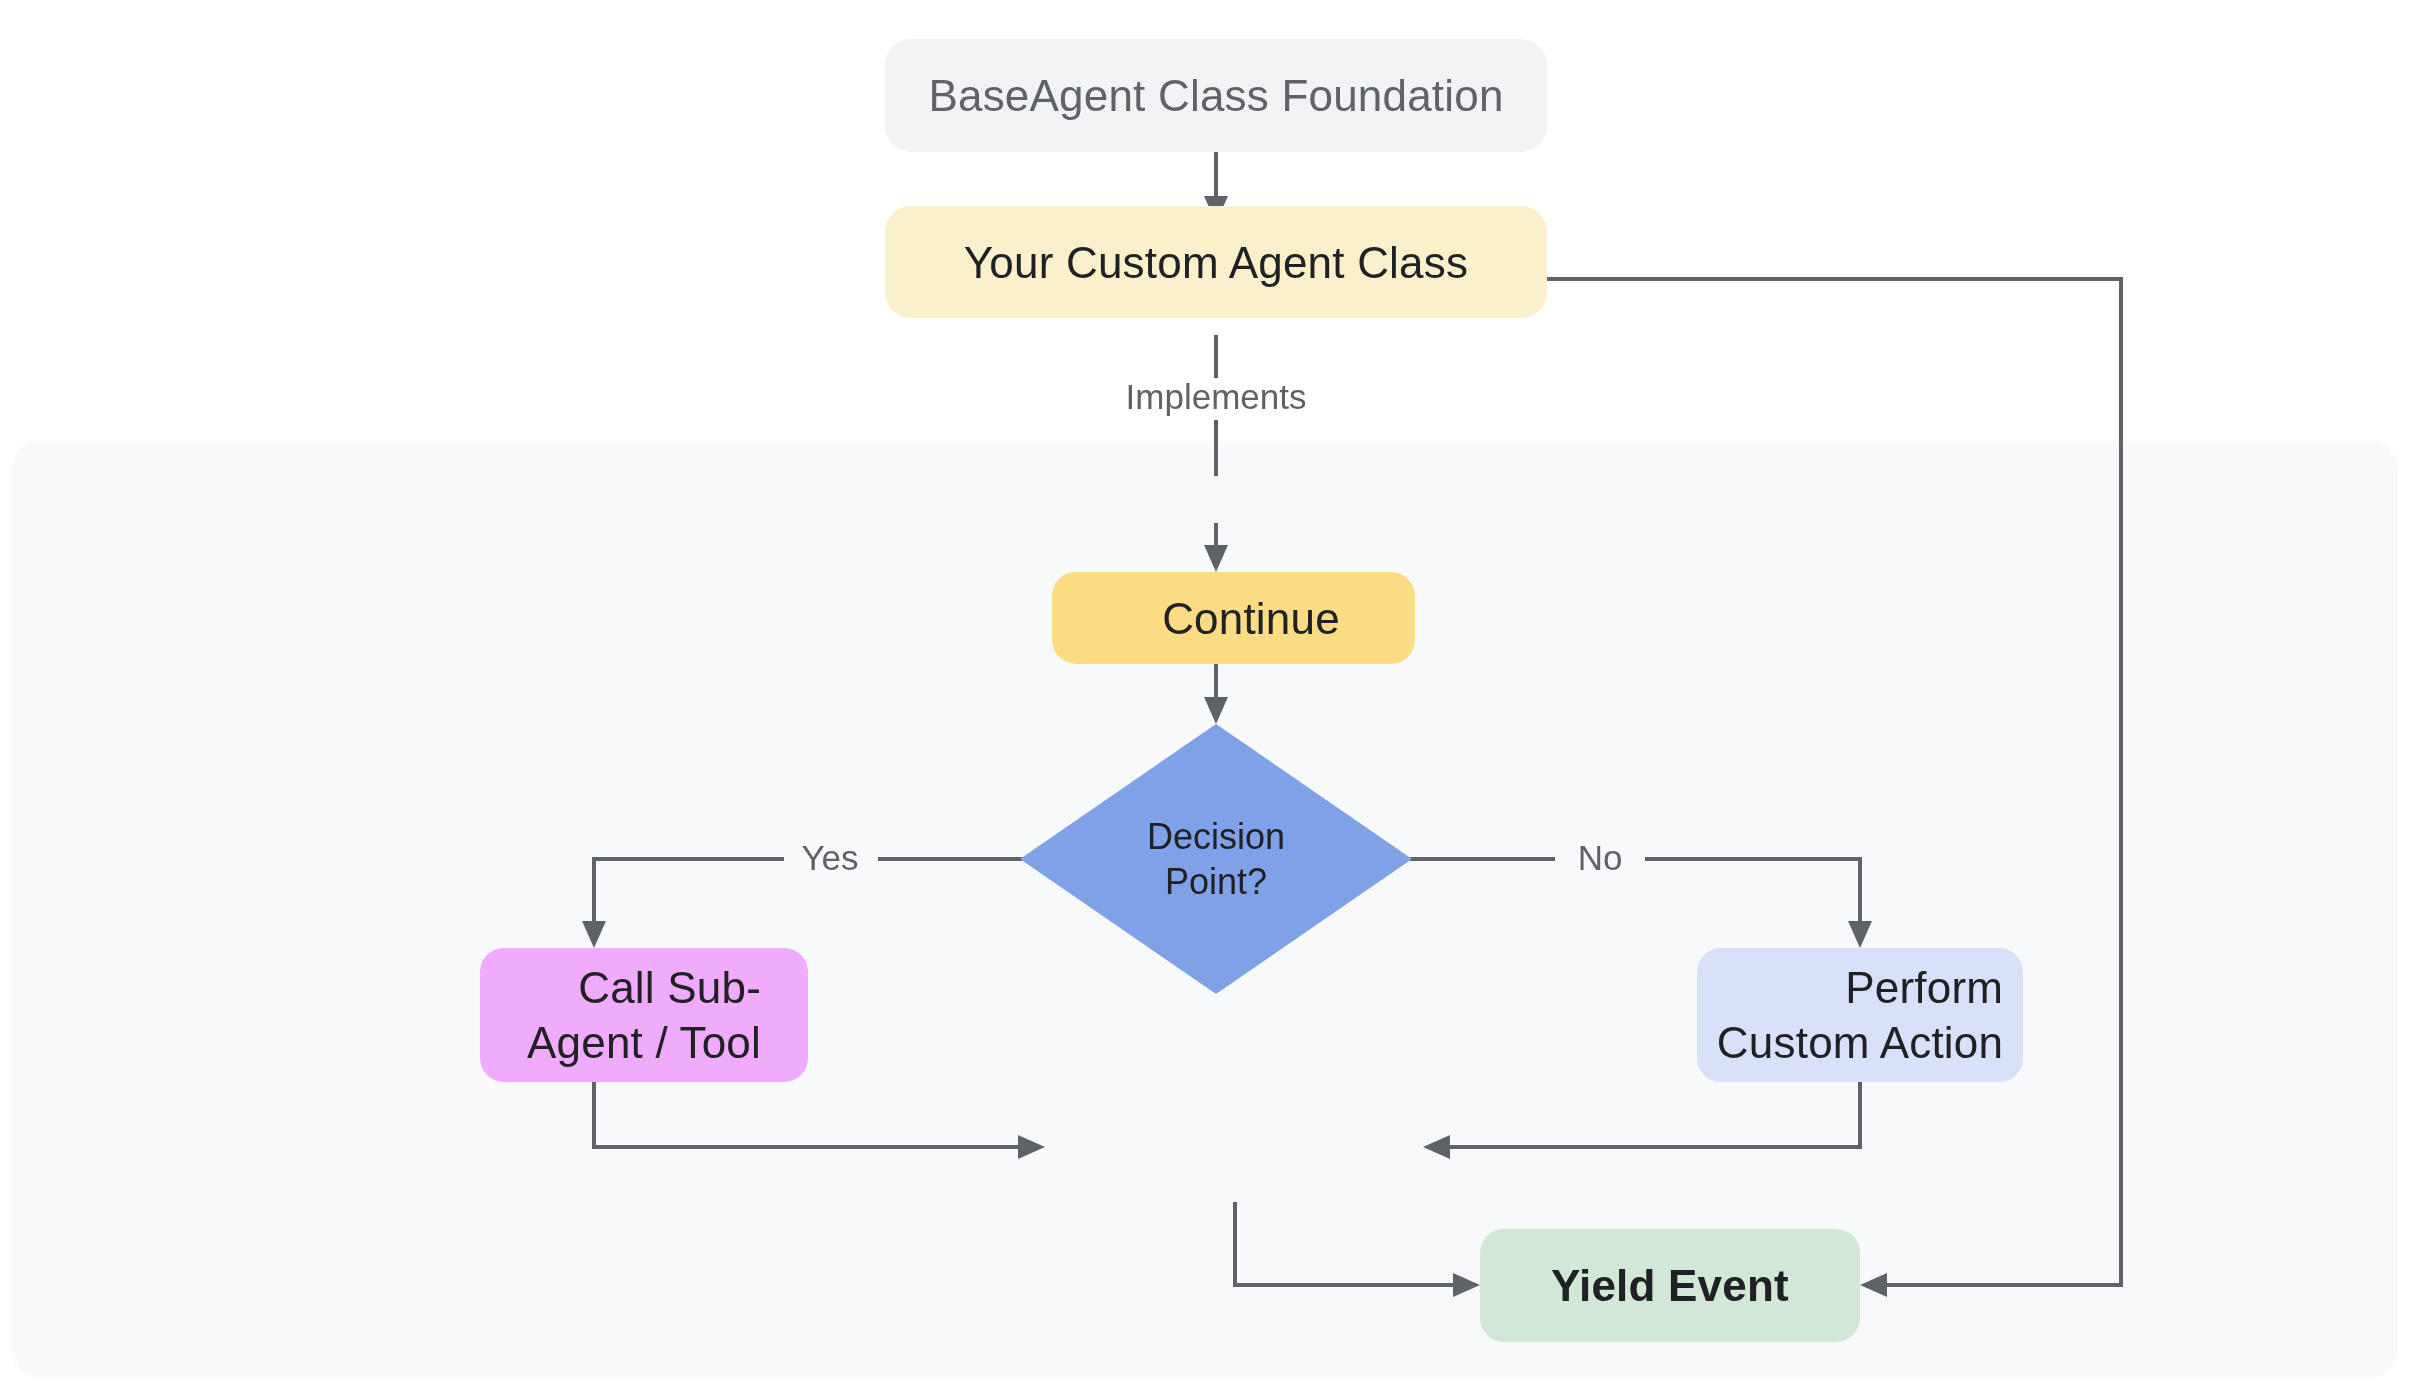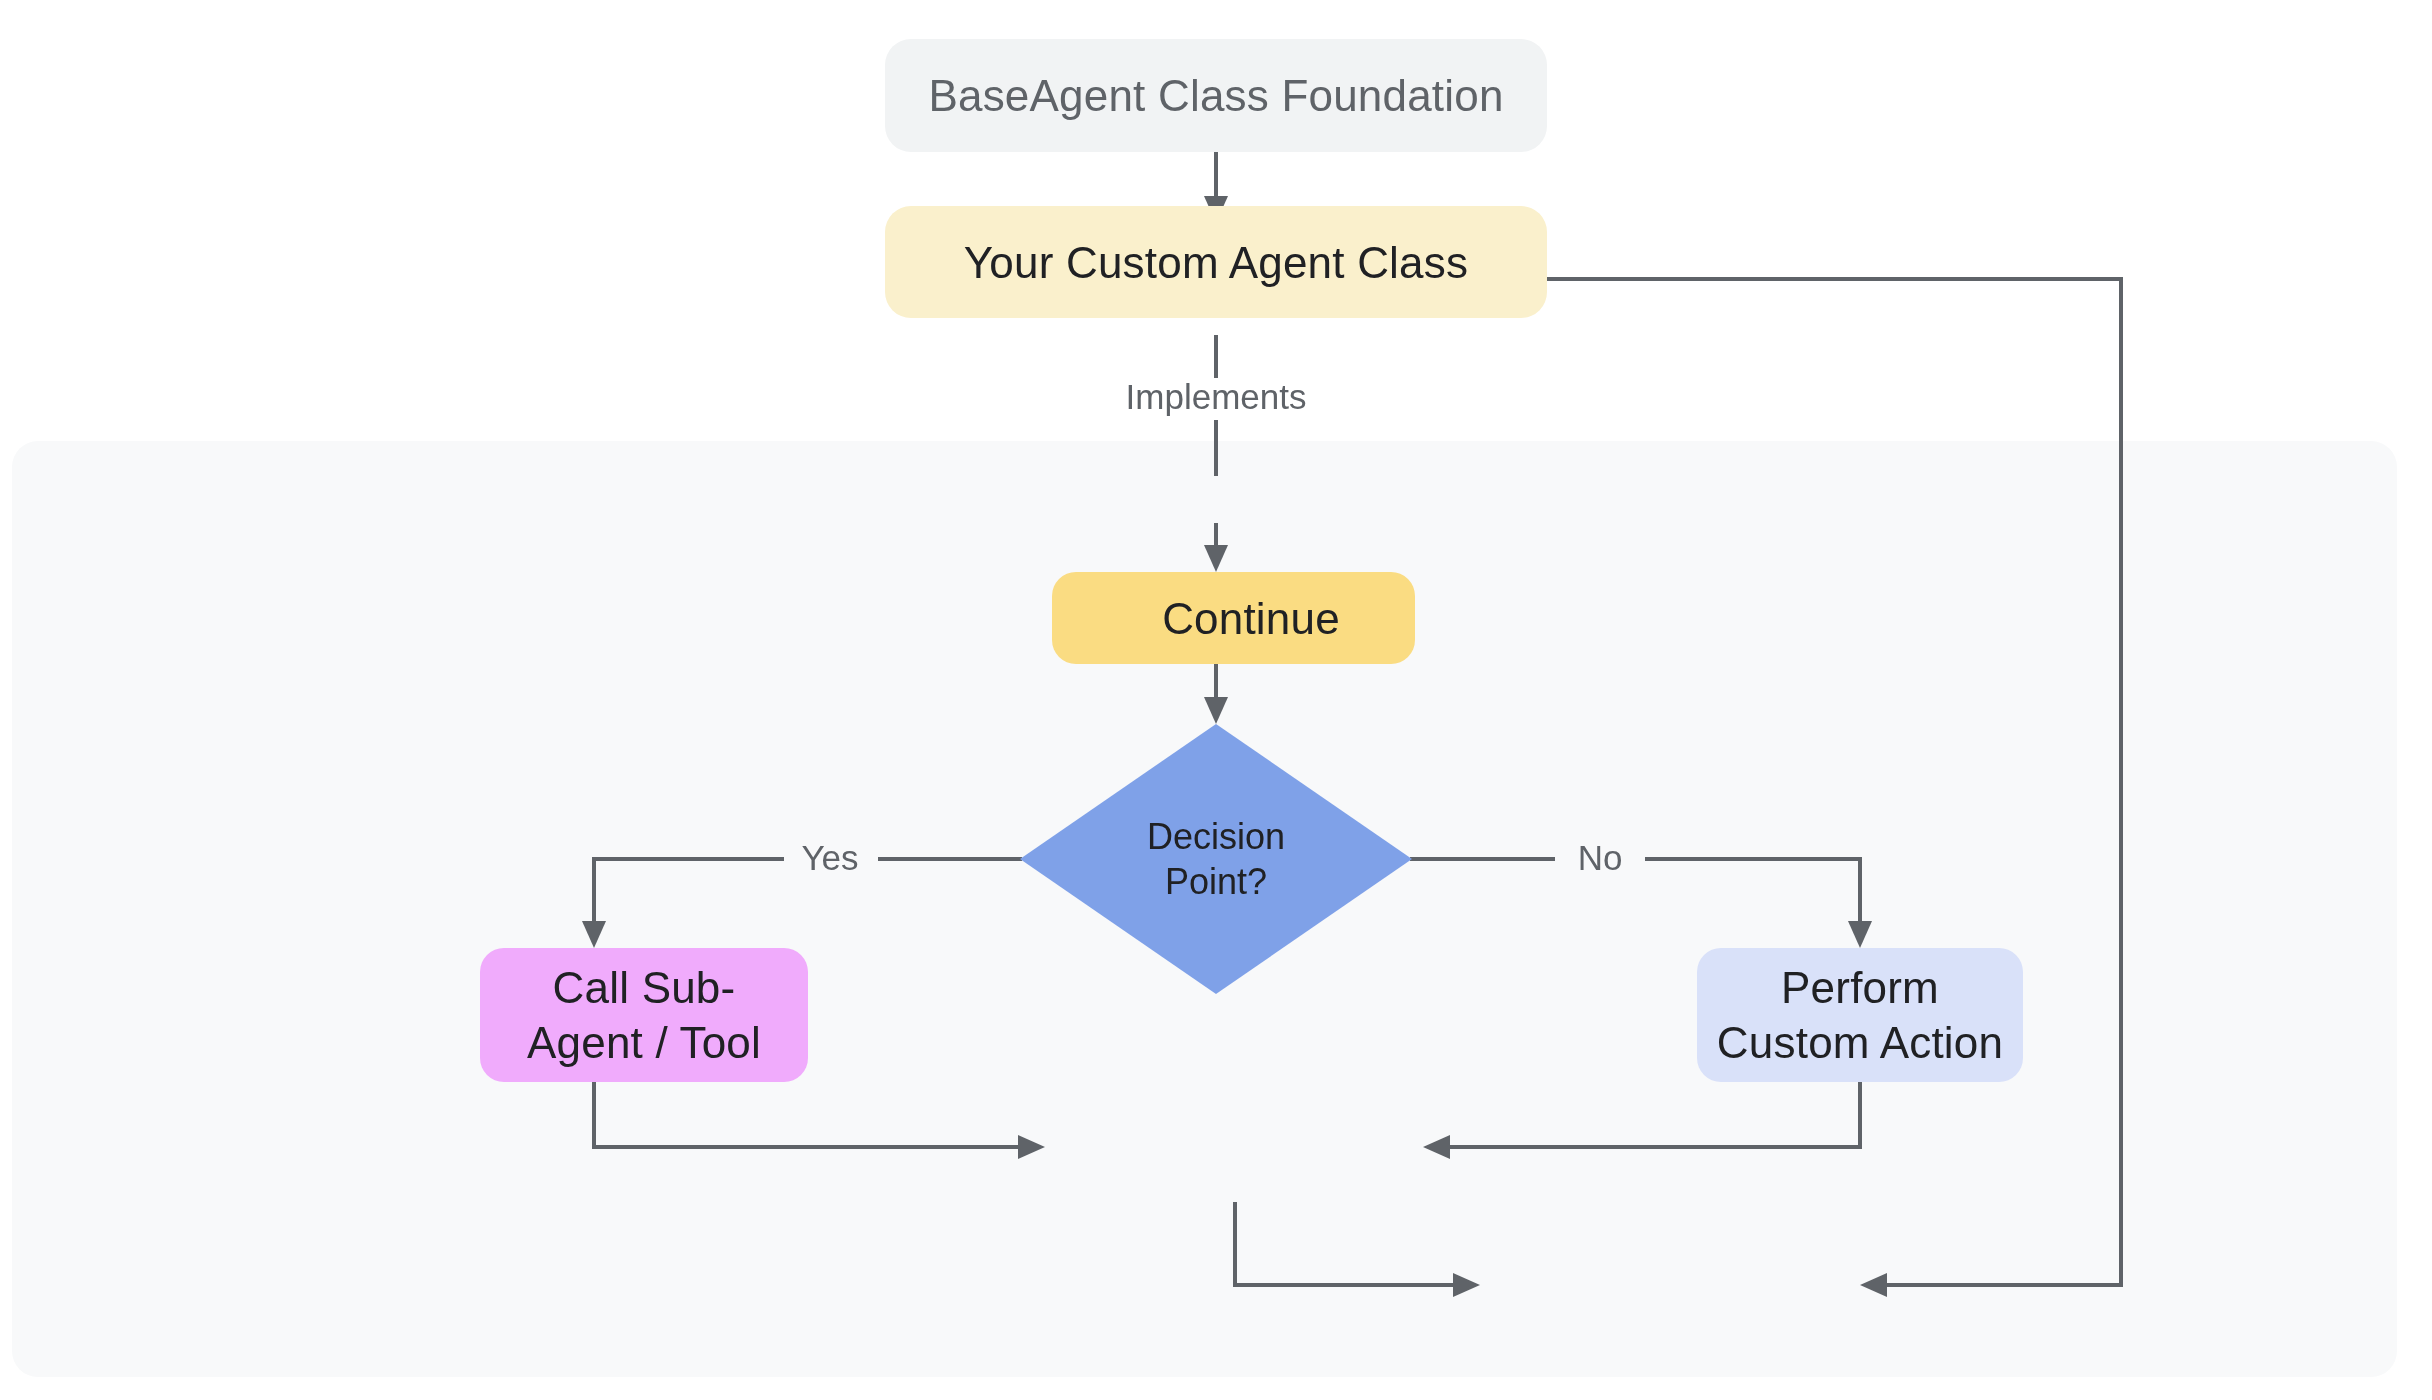--- a/index.html
+++ b/index.html
@@ -6,21 +6,21 @@
   .stage{
     position:relative;width:2432px;height:1400px;background:#ffffff;
     font-family:"Liberation Sans", sans-serif;overflow:hidden;
   }
   .panel{
     position:absolute;left:12px;top:441px;width:2385px;height:936px;
     background:#F8F9FA;border-radius:26px;
   }
   .node{
     position:absolute;display:flex;align-items:center;justify-content:center;
-    text-align:center;font-size:44px;color:#202124;line-height:1.25;
+    text-align:right;font-size:44px;color:#202124;line-height:1.25;
     white-space:pre-line;border-radius:26px;letter-spacing:0.2px;
   }
   .node.bold{font-weight:600;}
   .node.gray-text{color:#5F6368;}
   .edge-label{
     position:absolute;display:flex;align-items:center;justify-content:center;
     font-size:35px;color:#5F6368;text-align:center;white-space:nowrap;
   }
   .hline{position:absolute;height:4px;background:#5F6368;}
   .vline{position:absolute;width:4px;background:#5F6368;}
@@ -105,14 +105,17 @@
     <span>Call Sub-
 Agent / Tool</span>
   </div>
 
   <div class="node" style="left:1697px;top:948px;width:326px;height:134px;background:#D9E1F9;border-radius:24px;">
     <span>Perform
 Custom Action</span>
   </div>
 
 
+  <div class="node bold" style="left:1480px;top:1229px;width:380px;height:113px;background:#D2E7D6;border-radius:24px;">
+    <span>Yield Event</span>
+  </div>
 
 </div>
 
 </body></html>

